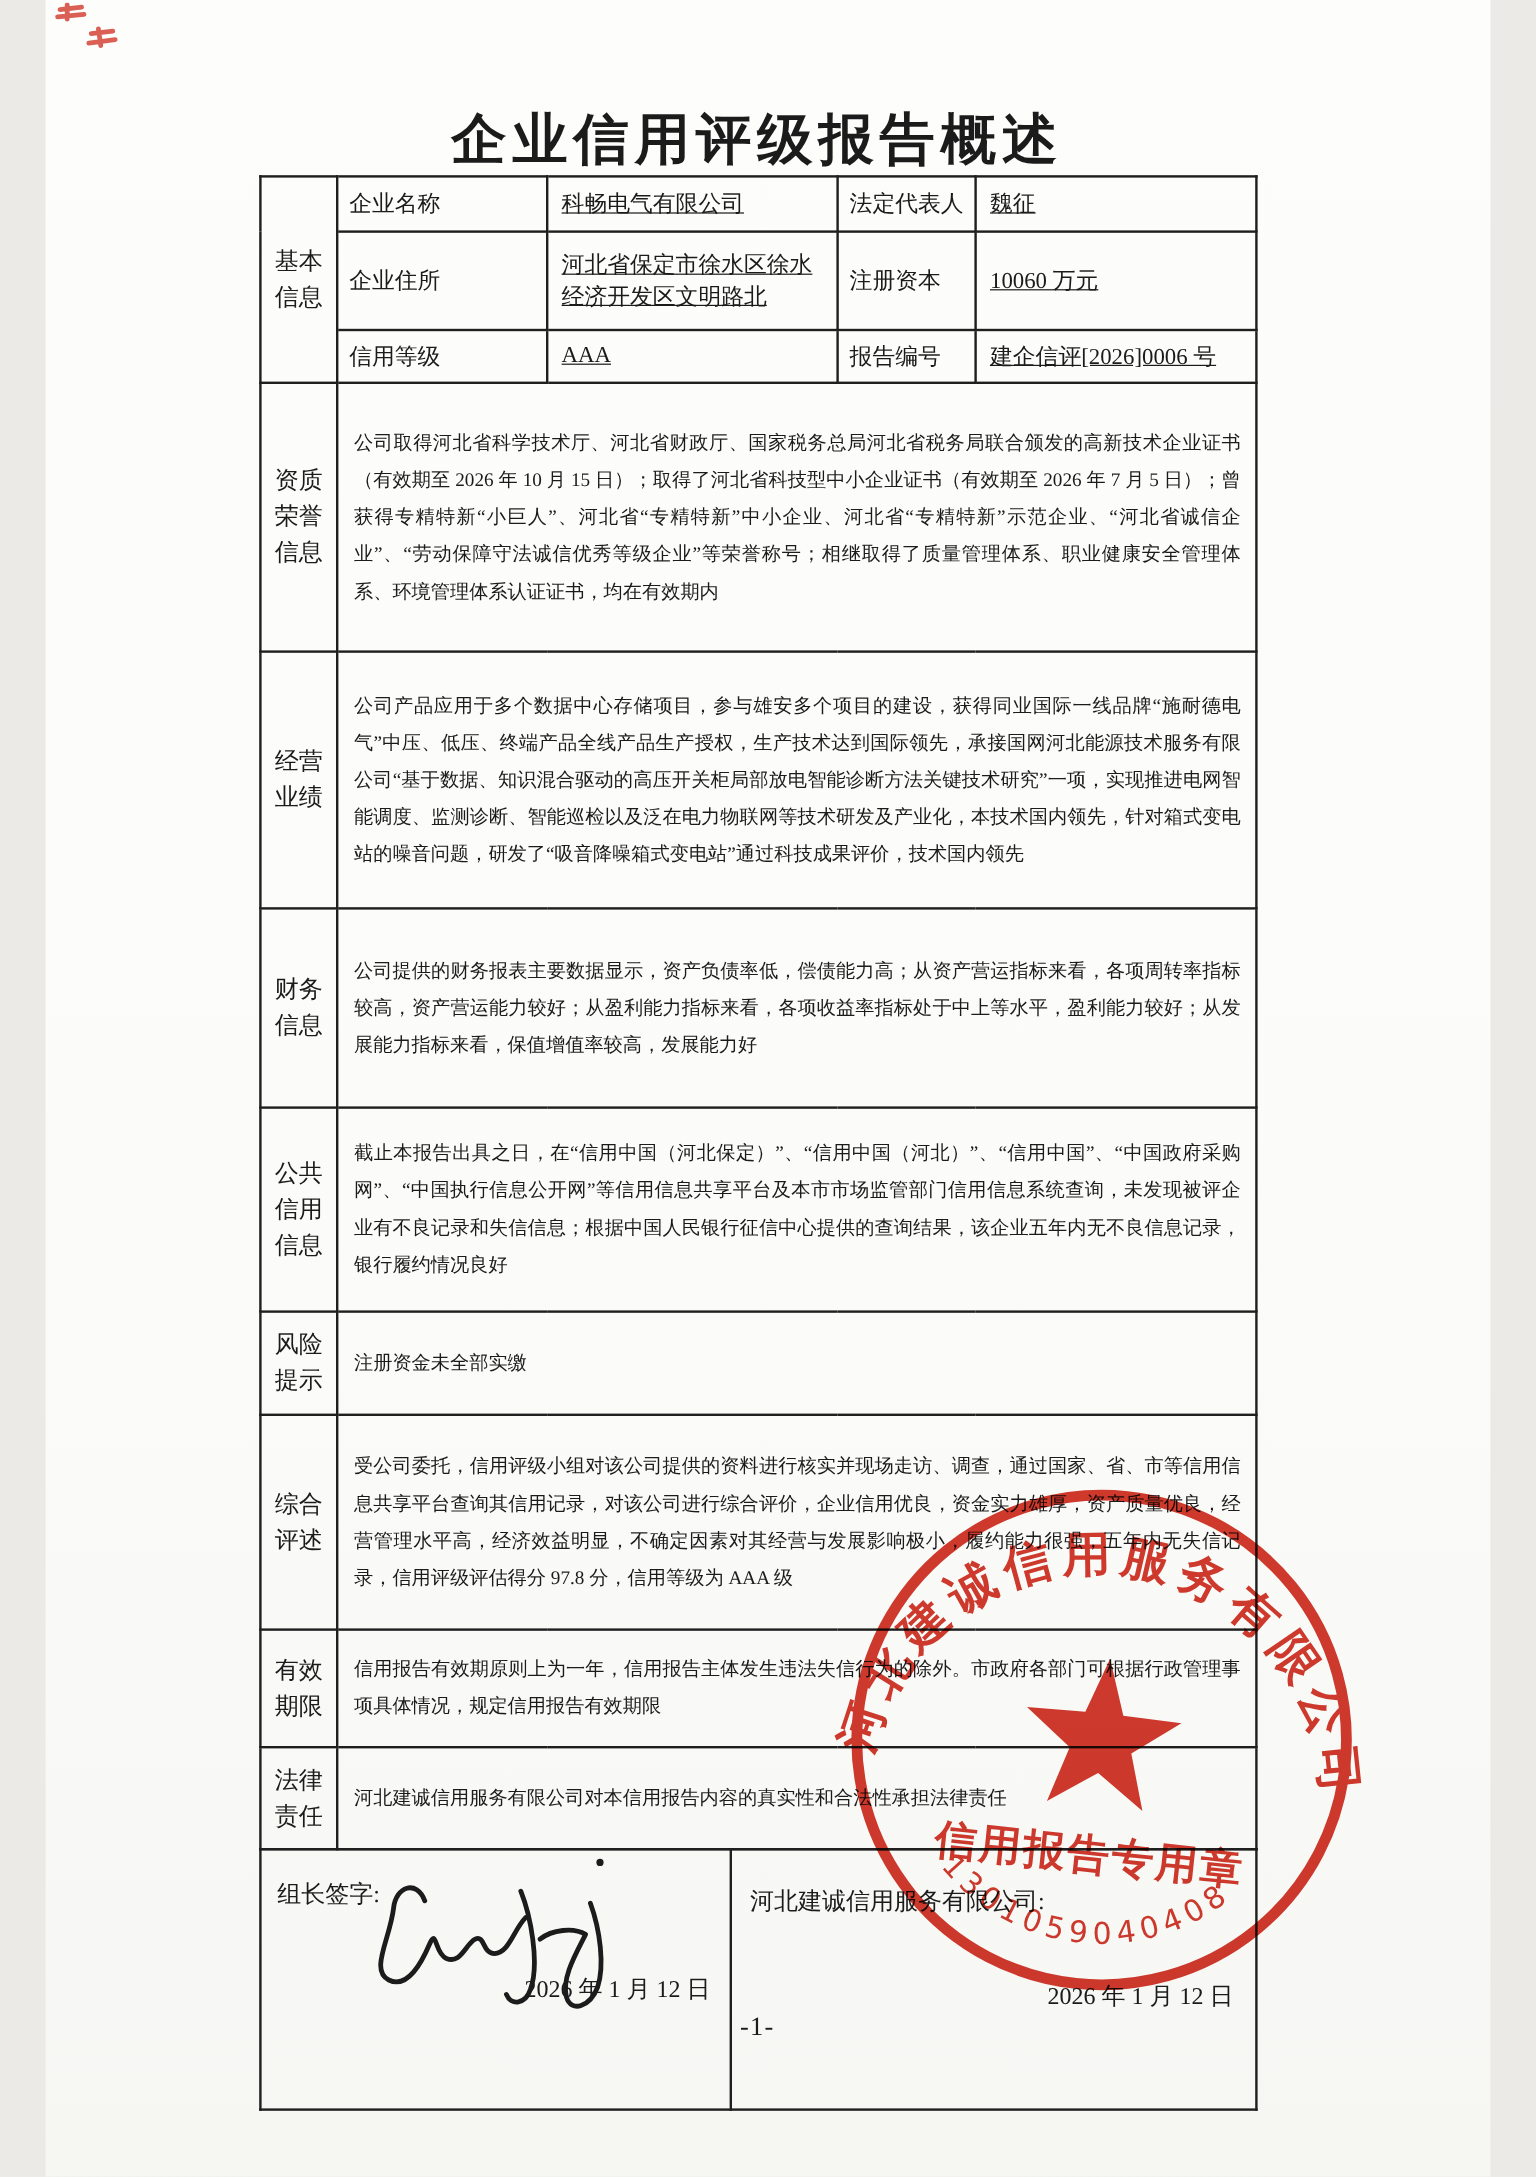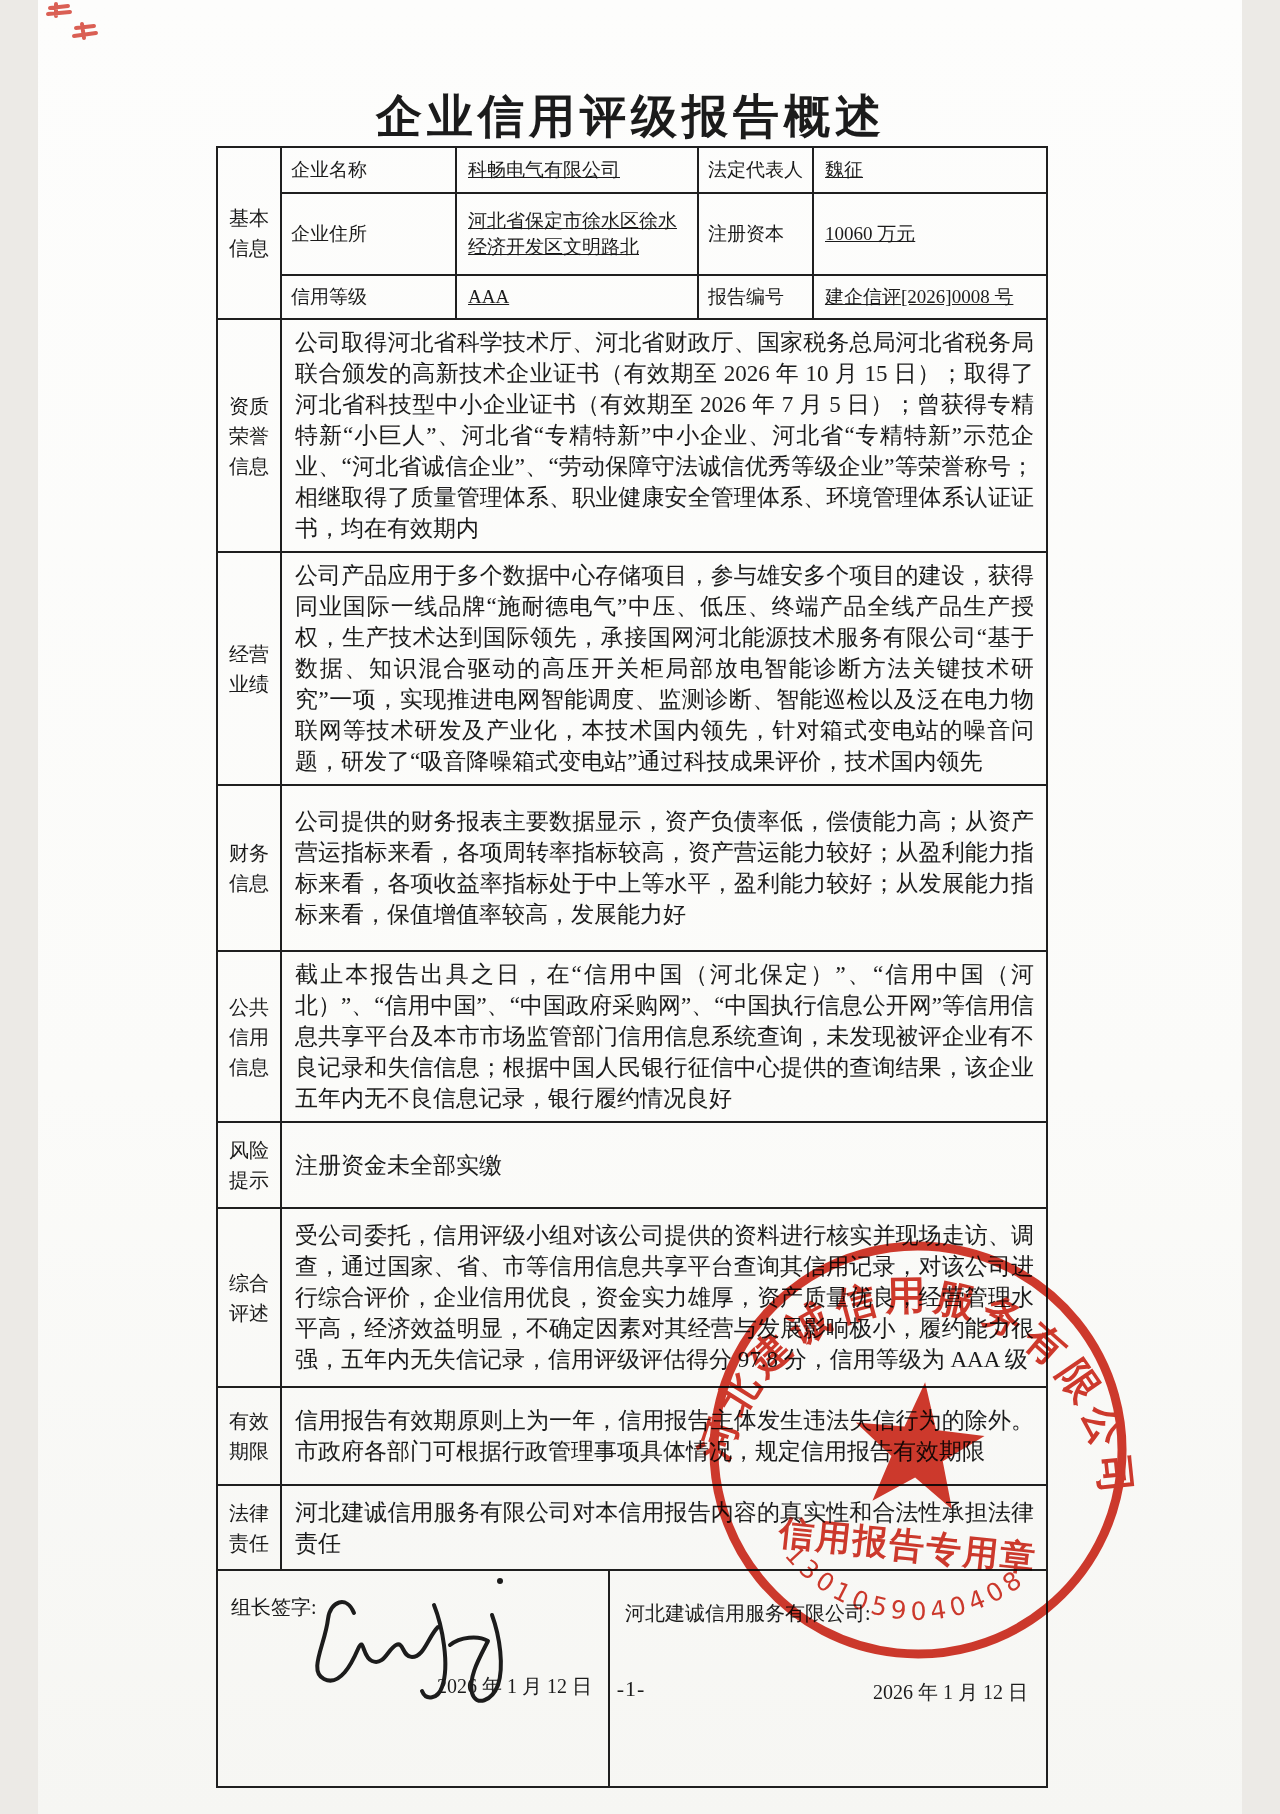--- a/index.html
+++ b/index.html
@@ -8,21 +8,21 @@
         font-family:"Liberation Serif","DejaVu Serif",serif;color:#1b1b1b;overflow:hidden;}
   .title{position:absolute;left:178px;top:86px;width:830px;text-align:center;
          font-size:46px;font-weight:bold;letter-spacing:5px;white-space:nowrap;}
   .doc{position:absolute;left:178px;top:146px;width:830px;}
   table{border-collapse:collapse;width:830px;table-layout:fixed;}
   td{border:2px solid #1f1f1f;vertical-align:middle;}
   .lbl{width:60px;text-align:center;font-size:20px;line-height:30px;
        padding:0 5px;word-break:break-all;}
   .key{font-size:19px;padding:2px 6px 2px 9px;}
   .val{font-size:19px;padding:2px 6px 2px 11px;text-decoration:underline;}
-  .para{font-size:23px;line-height:31px;text-align:justify;text-align-last:left;
+  .para{font-size:16px;line-height:31px;text-align:justify;text-align-last:left;
         padding:7px 12px 7px 13px;vertical-align:middle;}
   tr.r1 td{height:40px;}
   tr.r2 td{height:76px;}
   tr.r3 td{height:38px;}
   td.h-honor{height:208px;} td.h-biz{height:198px;} td.h-fin{height:150px;}
   td.h-pub{height:154px;border-radius:27px;} td.h-risk{height:70px;} td.h-sum{height:163px;}
   td.h-valid{height:82px;} td.h-legal{height:69px;}
   table.sign{margin-top:-2px;}
   tr.sh td{height:40px;text-align:center;font-size:20px;}
   tr.sb td{height:213px;vertical-align:top;position:relative;}
@@ -72,21 +72,21 @@
       <tr class="r2">
         <td class="key">企业住所</td>
         <td class="val">河北省保定市徐水区徐水经济开发区文明路北</td>
         <td class="key">注册资本</td>
         <td class="val">10060 万元</td>
       </tr>
       <tr class="r3">
         <td class="key">信用等级</td>
         <td class="val">AAA</td>
         <td class="key">报告编号</td>
-        <td class="val">建企信评[2026]0008 号</td>
+        <td class="val">建企信评[2026]0006 号</td>
       </tr>
       <tr>
         <td class="lbl">资质荣誉信息</td>
         <td class="para h-honor" colspan="4">公司取得河北省科学技术厅、河北省财政厅、国家税务总局河北省税务局联合颁发的高新技术企业证书（有效期至 2026 年 10 月 15 日）；取得了河北省科技型中小企业证书（有效期至 2026 年 7 月 5 日）；曾获得专精特新“小巨人”、河北省“专精特新”中小企业、河北省“专精特新”示范企业、“河北省诚信企业”、“劳动保障守法诚信优秀等级企业”等荣誉称号；相继取得了质量管理体系、职业健康安全管理体系、环境管理体系认证证书，均在有效期内</td>
       </tr>
       <tr>
         <td class="lbl">经营业绩</td>
         <td class="para h-biz" colspan="4">公司产品应用于多个数据中心存储项目，参与雄安多个项目的建设，获得同业国际一线品牌“施耐德电气”中压、低压、终端产品全线产品生产授权，生产技术达到国际领先，承接国网河北能源技术服务有限公司“基于数据、知识混合驱动的高压开关柜局部放电智能诊断方法关键技术研究”一项，实现推进电网智能调度、监测诊断、智能巡检以及泛在电力物联网等技术研发及产业化，本技术国内领先，针对箱式变电站的噪音问题，研发了“吸音降噪箱式变电站”通过科技成果评价，技术国内领先</td>
       </tr>
       <tr>

